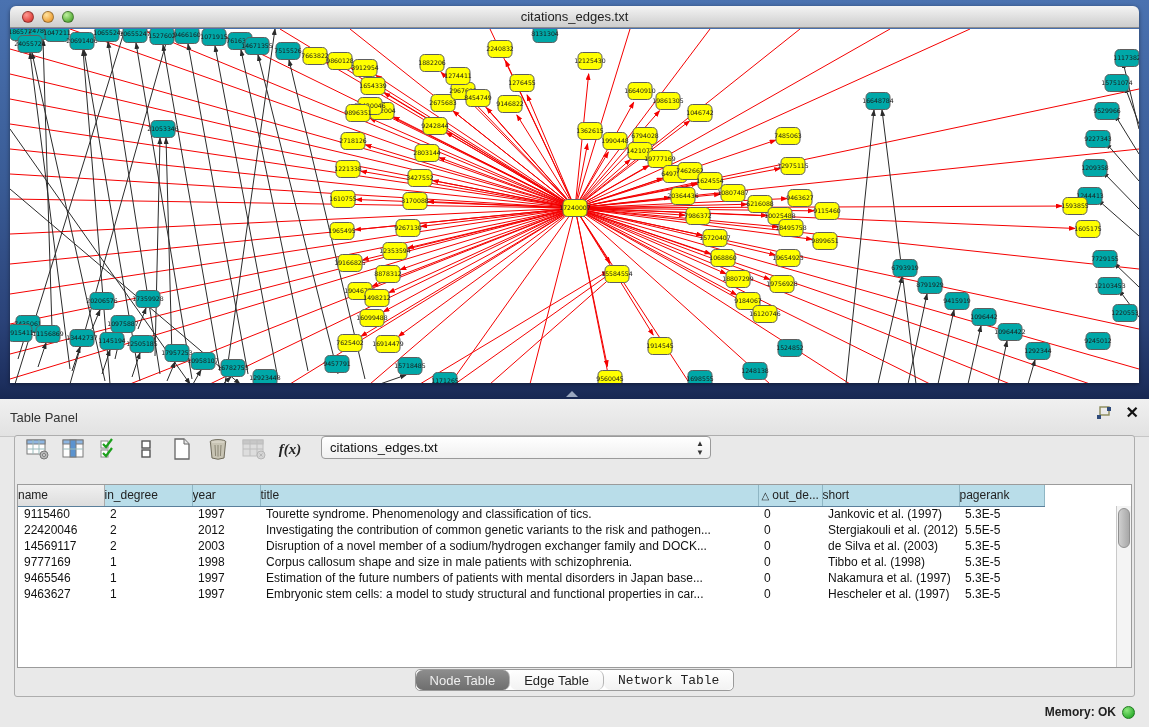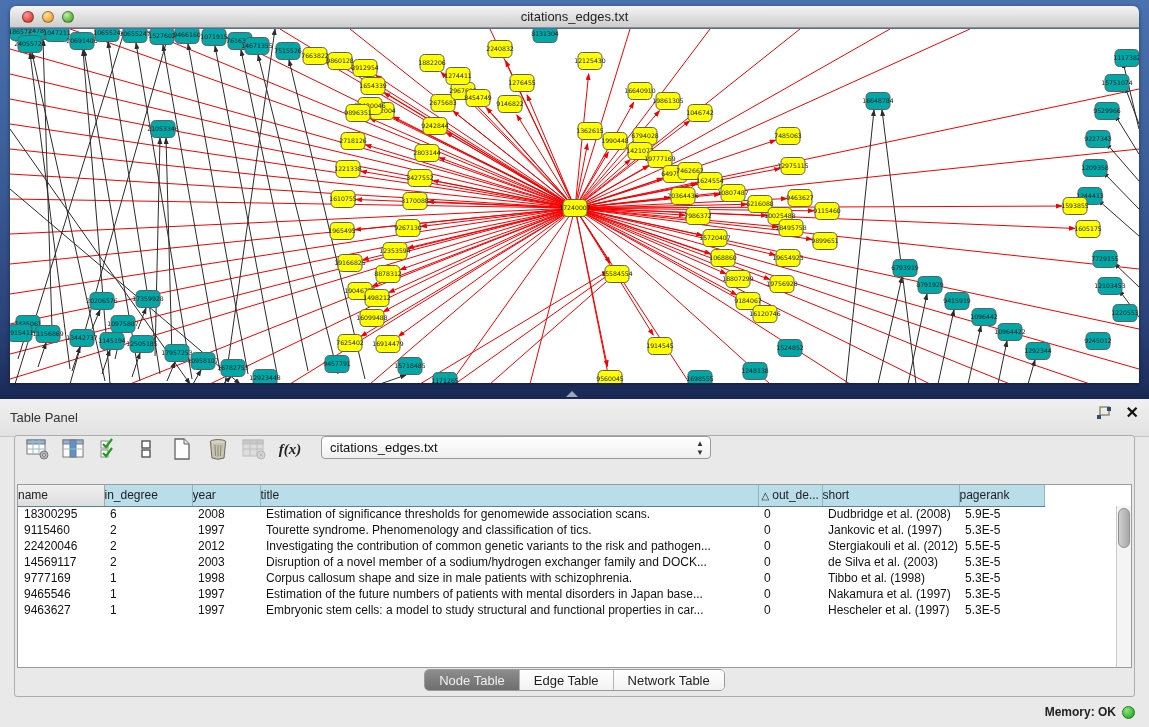--- a/index.html
+++ b/index.html
@@ -87,23 +87,23 @@
     border:1px solid #909090;
   }
 
   .tabs-bar{ position:absolute; left:0; right:0; bottom:3px; height:24px; display:flex; justify-content:center; }
   .seg{
     display:flex; border:1px solid #9a9a9a; border-radius:5px; overflow:hidden;
     background:#fff; height:22px;
   }
   .seg-btn{
     font-size:13px; color:#222; padding:0 14px; display:flex; align-items:center;
-    border-right:1px solid #b5b5b5; background:linear-gradient(#ffffff,#f2f2f2);
-  }
-  .seg-btn:last-child{ border-right:none; }
+    border-right:1px solid #b5b5b5; background:linear-gradient(#ffffff,#f2f2f2);border-radius:7px;
+  }
+  .seg-btn:last-child{ border-right:none;font-family:Liberation Mono, monospace; }
   .seg-btn.selected{ background:linear-gradient(#8d8d8d,#6e6e6e); color:#efefef; }
 
   .status-bar{ position:absolute; left:0; right:0; bottom:0; height:30px; display:flex; align-items:center; justify-content:flex-end; padding-right:14px; gap:6px; }
   .status-text{ font-size:12px; color:#222;font-weight:bold; }
   .mem-dot{ width:13px; height:13px; border-radius:50%; background:radial-gradient(circle at 35% 30%, #8ee87e,#2fae2f 75%); border:1px solid #1f7a1f; }
 </style>
 </head>
 <body>
 
 <div class="network-panel">
@@ -870,29 +870,20 @@
               <th>in_degree</th>
               <th>year</th>
               <th>title</th>
               <th style="text-align: left; padding-left: 3px;"><span class="sort-tri">△</span>out_de...</th>
               <th>short</th>
               <th>pagerank</th>
             </tr>
           </thead>
         <tbody id="table-body">
             <tr>
-              <td>18300295</td>
-              <td>6</td>
-              <td>2008</td>
-              <td>Estimation of significance thresholds for genomewide association scans.</td>
-              <td>0</td>
-              <td>Dudbridge et al. (2008)</td>
-              <td>5.9E-5</td>
-            </tr>
-            <tr>
               <td>9115460</td>
               <td>2</td>
               <td>1997</td>
               <td>Tourette syndrome. Phenomenology and classification of tics.</td>
               <td>0</td>
               <td>Jankovic et al. (1997)</td>
               <td>5.3E-5</td>
             </tr>
             <tr>
               <td>22420046</td>

